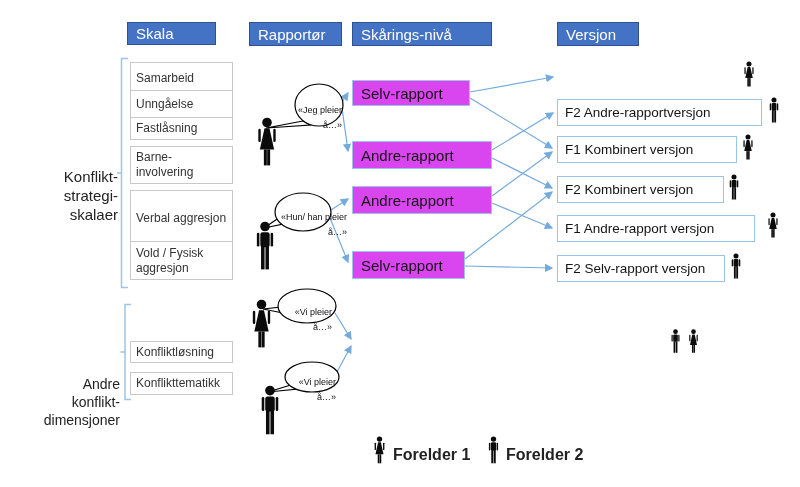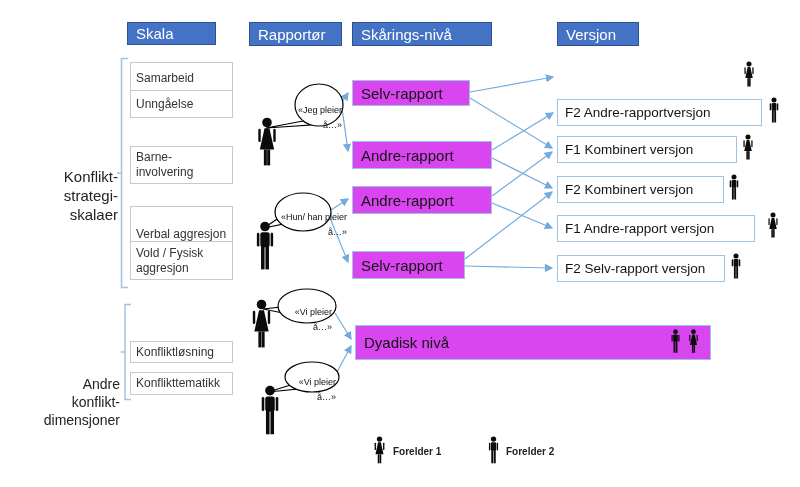--- a/index.html
+++ b/index.html
@@ -21,21 +21,21 @@
     padding-left:8px;font-size:15px;color:#141414;
   }
   .vbox{
     position:absolute;background:#fff;border:1px solid #9DC3E6;display:flex;align-items:center;
     padding-left:7px;font-size:13.5px;color:#141414;height:27px;left:557px;
   }
   .grouplabel{position:absolute;text-align:right;color:#222;margin-top:32px;}
   .grouplabel span{display:block;}
   .btext{position:absolute;font-size:9px;line-height:15px;text-align:right;color:#111;z-index:4;margin-top:8px;}
   .person{position:absolute;fill:#0b0b0b;z-index:3;}
-  .legendlabel{position:absolute;font-size:10px;font-weight:600;color:#222;}
+  .legendlabel{position:absolute;font-size:16px;font-weight:600;color:#222;}
   #overlay{position:absolute;left:0;top:0;z-index:1;pointer-events:none;}
   .hdr,.sgbox,.bbox,.vbox{z-index:2;}
 </style>
 </head>
 <body>
 
 <div id="stage">
 
   <svg width="0" height="0" style="position:absolute" aria-hidden="true">
     <defs>
@@ -130,24 +130,27 @@
     <span>strategi-</span>
     <span>skalaer</span>
   </div>
 
   <div class="sgbox" style="top:62px;height:32px">
       <span>Samarbeid</span>
     </div>
   <div class="sgbox" style="top:90px;height:28px">
       <span>Unngåelse</span>
     </div>
+  <div class="sgbox" style="top:117px;height:23px">
+      <span>Fastlåsning</span>
+    </div>
   <div class="sgbox" style="top:146px;height:38px">
       <span>Barne-involvering</span>
     </div>
-  <div class="sgbox" style="top:206px;height:56px">
+  <div class="sgbox" style="top:190px;height:56px">
       <span>Verbal aggresjon</span>
     </div>
   <div class="sgbox" style="top:241px;height:39px">
       <span>Vold / Fysisk aggresjon</span>
     </div>
 
   <div class="grouplabel" style="left:18px;top:343px;width:102px;font-size:14px;line-height:18px">
     <span>Andre</span>
     <span>konflikt-</span>
     <span>dimensjoner</span>
@@ -184,23 +187,20 @@
   <div class="bbox" style="left:352px;top:141px;width:140px;height:28px">
       <span>Andre-rapport</span>
     </div>
   <div class="bbox" style="left:352px;top:186px;width:140px;height:28px">
       <span>Andre-rapport</span>
     </div>
   <div class="bbox" style="left:352px;top:251px;width:113px;height:28px">
       <span>Selv-rapport</span>
     </div>
 
-  <div class="bbox" style="left:355px;top:325px;width:356px;height:35px">
-      <span>Dyadisk nivå</span>
-    </div>
   <svg class="person" style="left:668px;top:329px;width:15px;height:27px" viewBox="0 0 40 100">
       <use href="#sym-man"></use>
     </svg>
   <svg class="person" style="left:686px;top:329px;width:15px;height:27px" viewBox="0 0 40 100">
       <use href="#sym-woman"></use>
     </svg>
 
   <svg class="person" style="left:741px;top:61px;width:16px;height:29px" viewBox="0 0 40 100">
       <use href="#sym-woman"></use>
     </svg>

